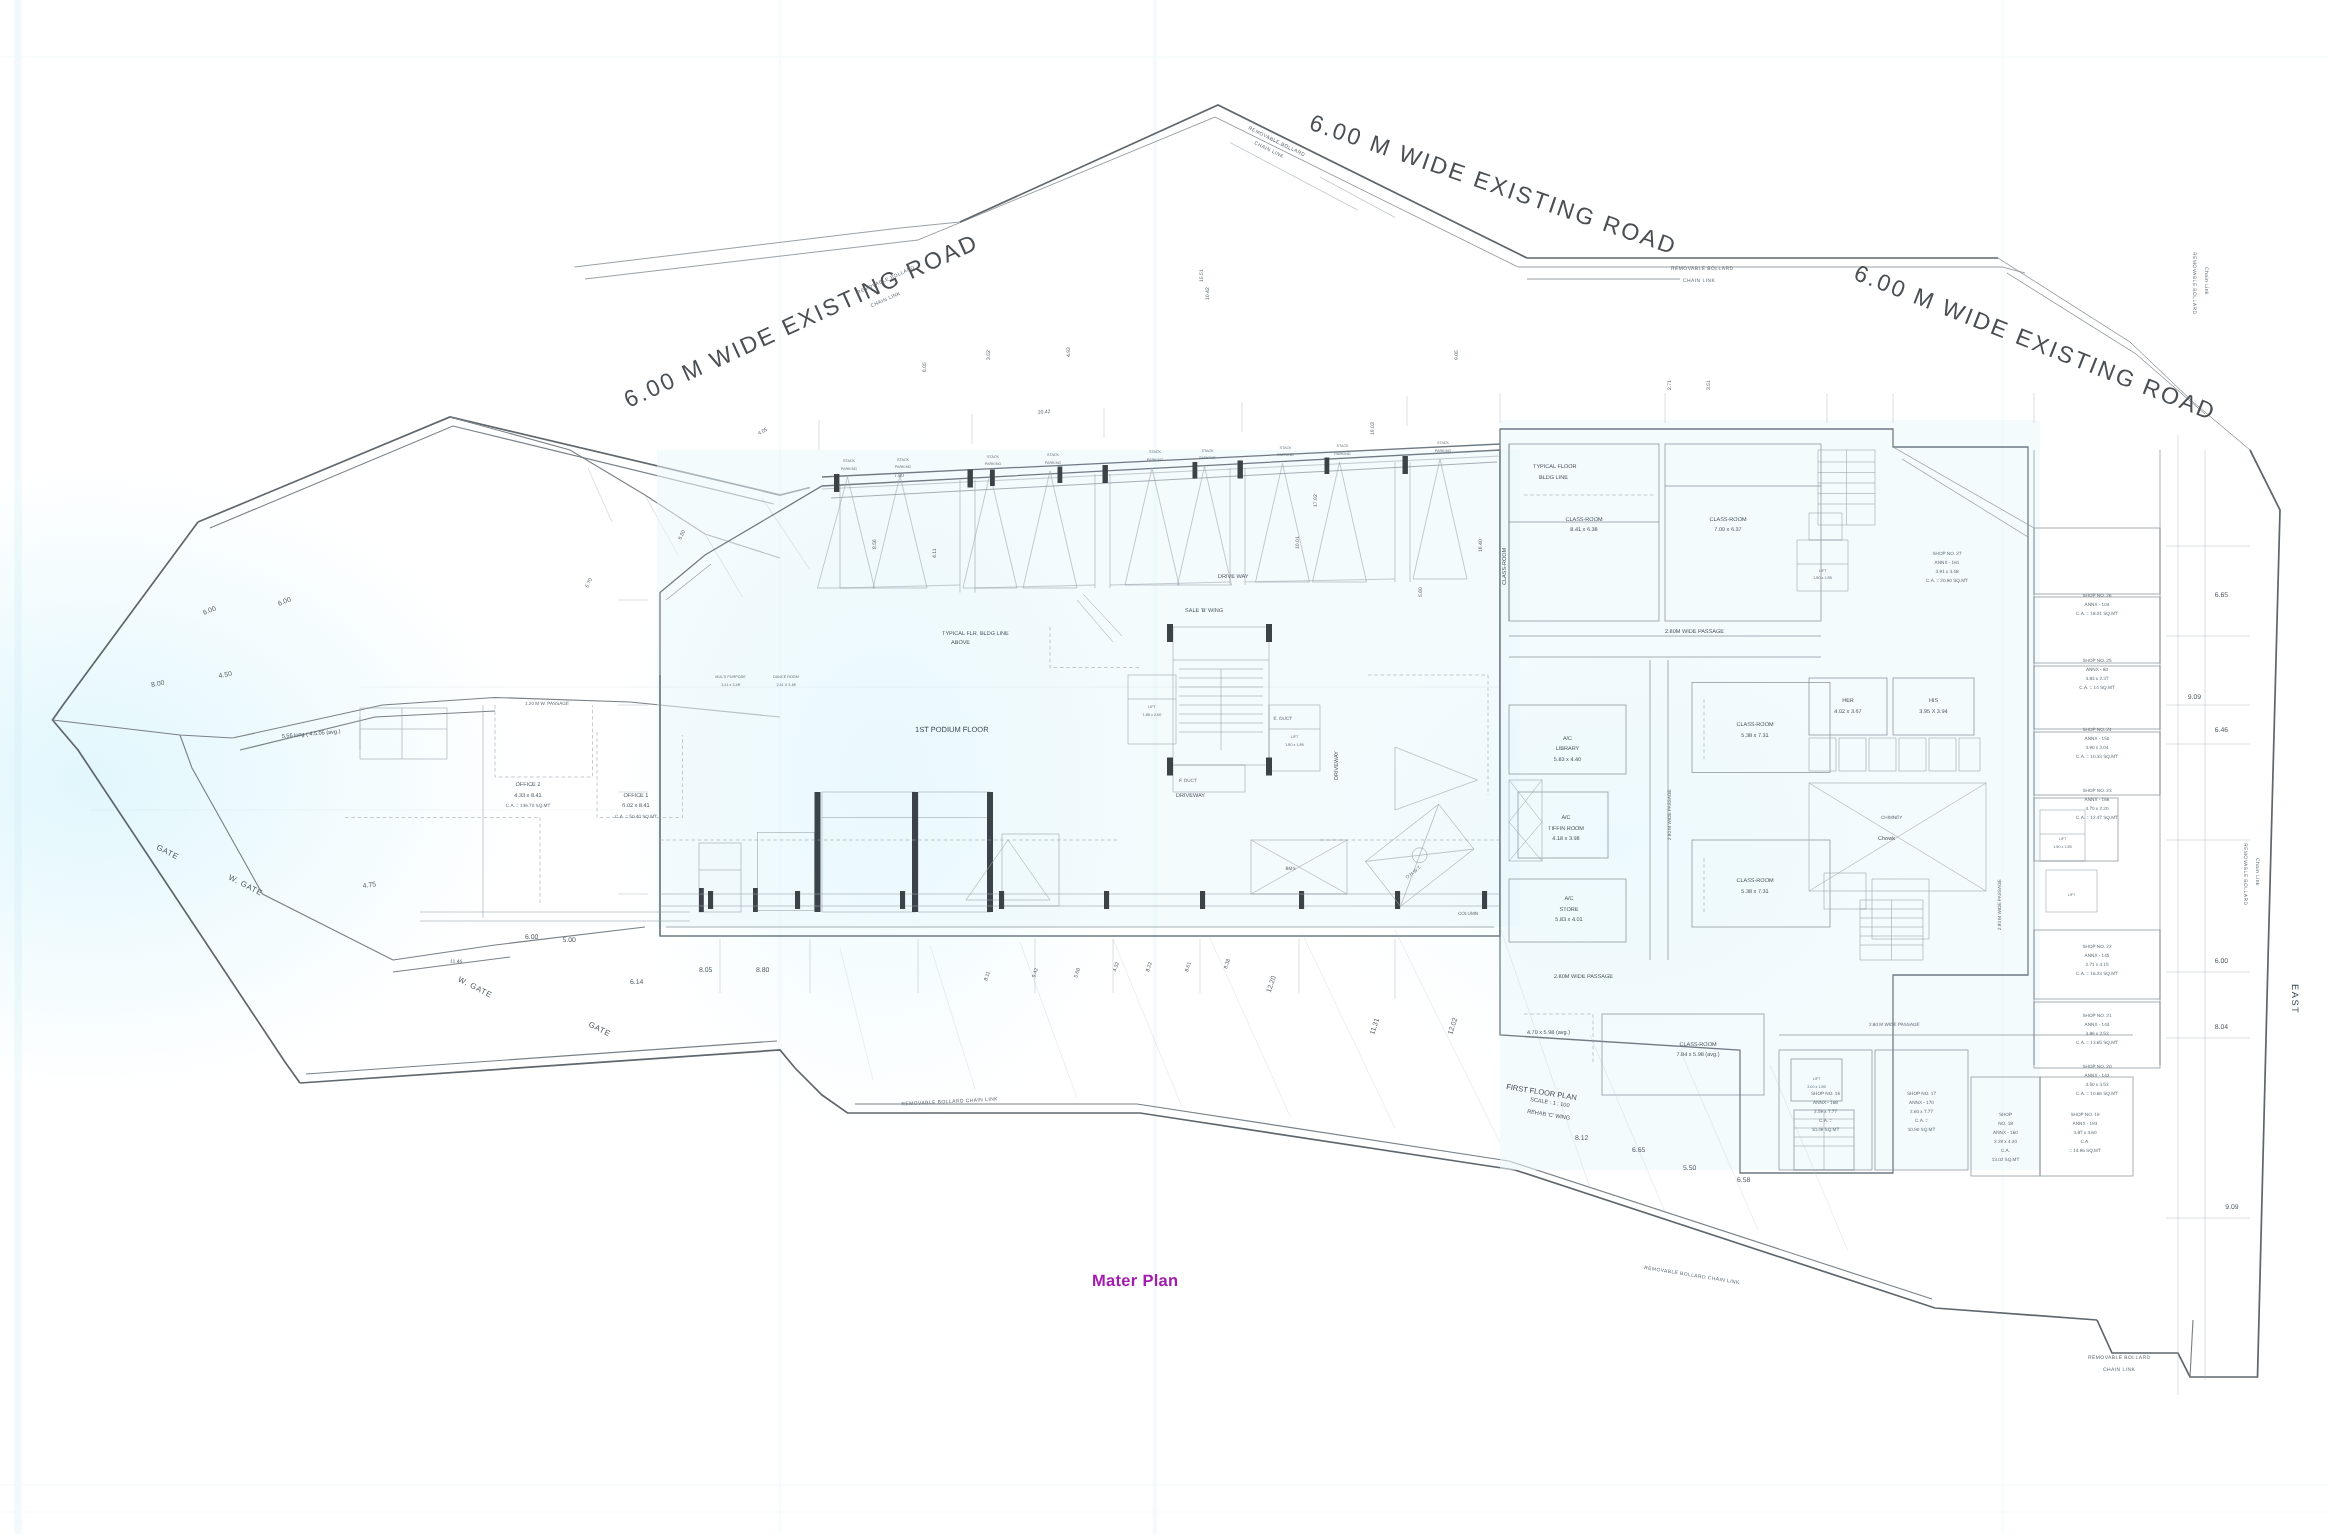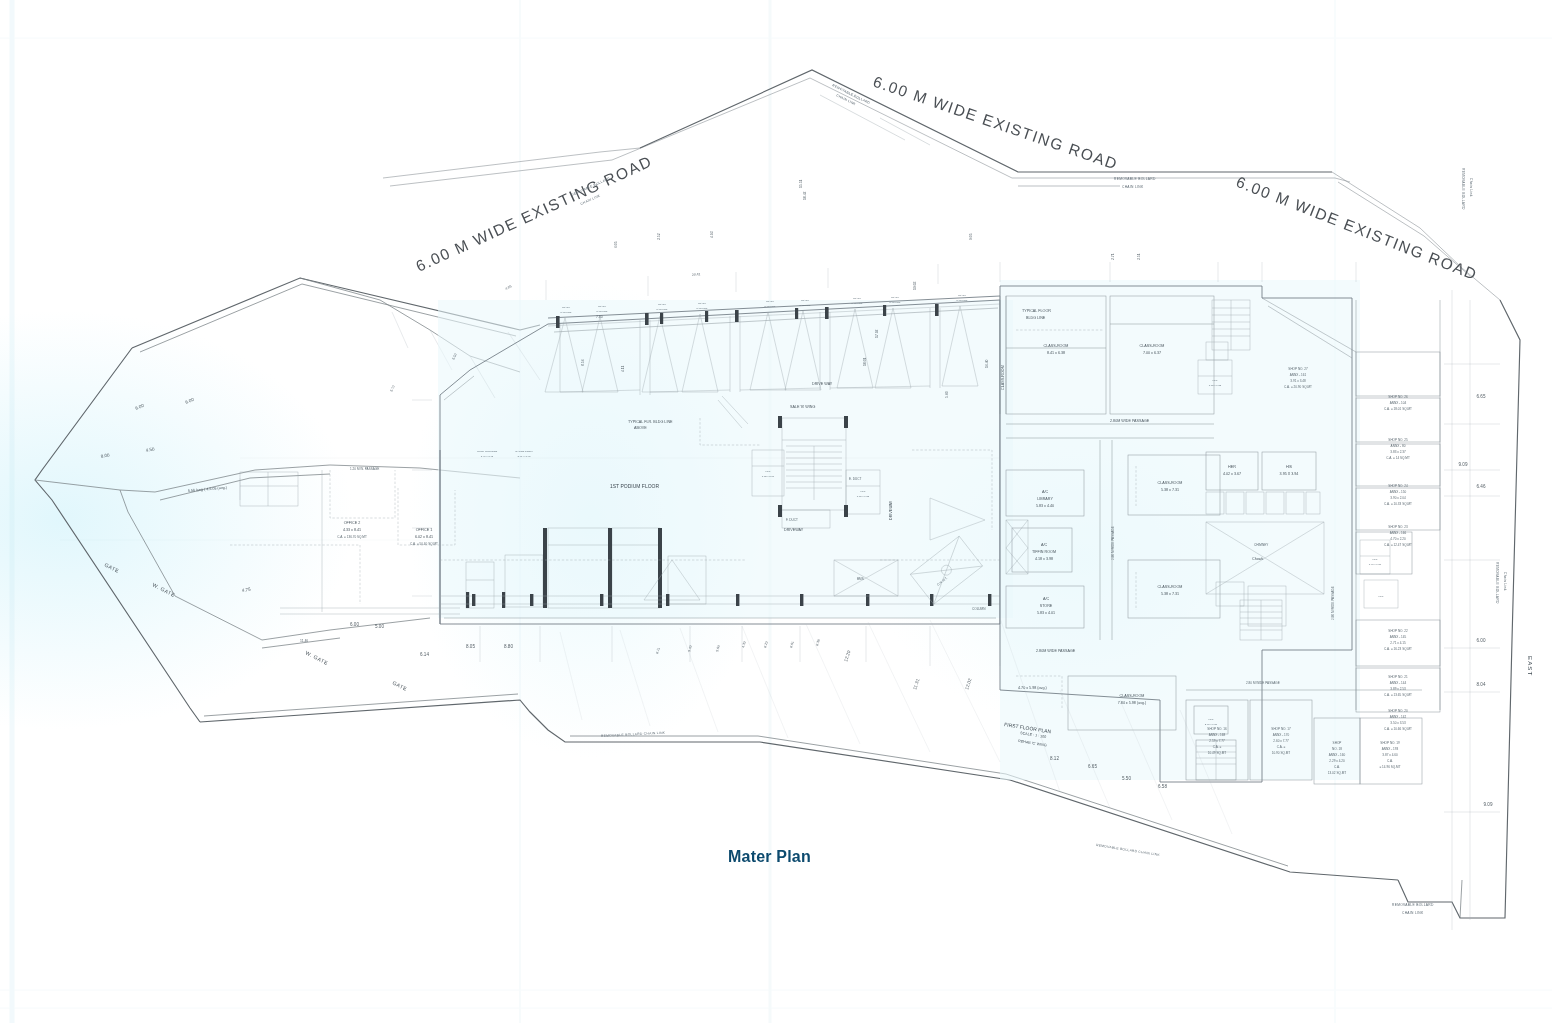--- a/index.html
+++ b/index.html
@@ -24,21 +24,21 @@
   .dimn{font-size:3.4px;fill:#5a666e;font-family:"Liberation Sans",sans-serif;}
   .bigdim{font-size:4.6px;fill:#555f66;font-family:"Liberation Sans",sans-serif;}
   .gatelbl{font-size:5.2px;fill:#4b555c;letter-spacing:.5px;font-family:"Liberation Sans",sans-serif;}
   .planlbl{font-size:5.0px;fill:#3f4a52;font-family:"Liberation Sans",sans-serif;}
   .eastlbl{font-size:6.2px;fill:#3f4a52;letter-spacing:1px;font-family:"Liberation Sans",sans-serif;}
   .bollard{font-size:3.3px;fill:#5c6972;letter-spacing:.3px;font-family:"Liberation Sans",sans-serif;}
 
   #caption{
     position:absolute;left:728px;top:848px;
     font-family:"Liberation Sans",sans-serif;
-    font-size:16px;font-weight:bold;color:#0c4a6e;letter-spacing:.2px;
+    font-size:11px;font-weight:bold;color:#a21caf;letter-spacing:.2px;
   }
 
   
   .plot{fill:none;stroke:#60676c;stroke-width:1.15;}
   .plot2{fill:none;stroke:#7a8186;stroke-width:.75;}
   .road{fill:none;stroke:#8e959a;stroke-width:.6;}
   .wall{fill:none;stroke:#6f7a82;stroke-width:.85;}
   .wallthin{fill:none;stroke:#8b959b;stroke-width:.5;}
   .thin{fill:none;stroke:#9aa4ab;stroke-width:.38;}
   .hair{fill:none;stroke:#aab4bb;stroke-width:.28;}

